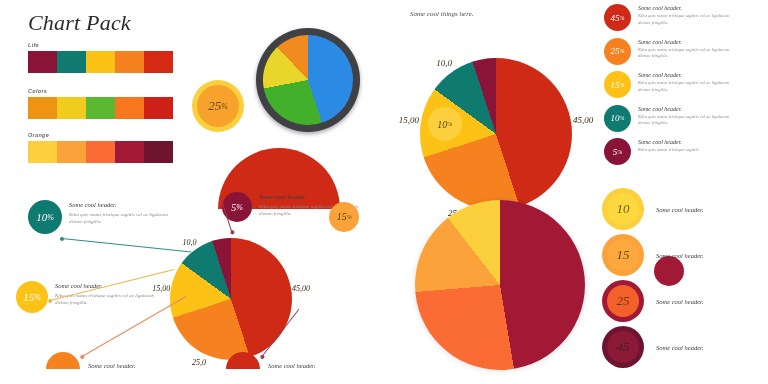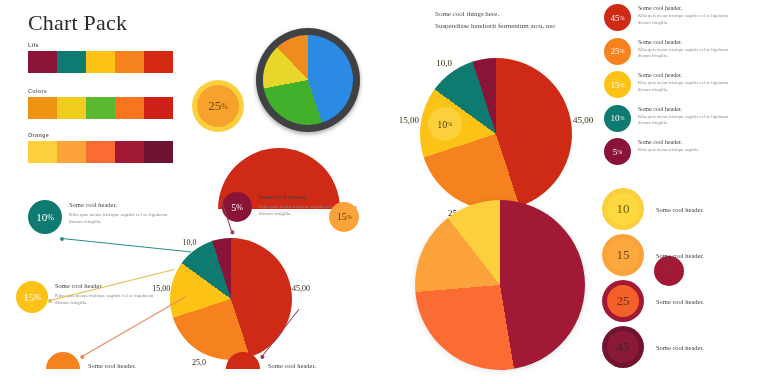--- a/index.html
+++ b/index.html
@@ -4,21 +4,21 @@
 <style>
   * { box-sizing: border-box; margin: 0; padding: 0; }
   html, body {
     width: 768px; height: 384px;
     background: #ffffff;
     font-family: "Liberation Serif", serif;
     overflow: hidden;
   }
   #page { position: relative; width: 768px; height: 384px; background: #fff; }
 
-  .panel { position: absolute; top: 0; height: 384px; }
+  .panel { position: absolute; top: 0; height: 384px; font-style: italic; }
   #left-panel  { left: 0;   width: 390px; }
   #right-panel { left: 390px; width: 378px; }
 
   
   #title {
     position: absolute; left: 28px; top: 10px;
     font-size: 22px; color: #2b2b2b; letter-spacing: .2px;
     font-family: "Liberation Serif", serif;
   }
 
@@ -114,21 +114,20 @@
   .connector .dot {
     position: absolute; left: -2px; top: -1.5px;
     width: 4px; height: 4px; border-radius: 50%;
   }
 
   
   #rp-intro {
     position: absolute; left: 20px; top: 8px; width: 196px;
     font-size: 7px; color: #4a4a4a; line-height: 1.75;
     font-family: "Liberation Serif", serif;
-    margin-left: 25px;
   }
 
   
   #legend-col { position: absolute; left: 214px; top: 4px; width: 164px; }
   .legend-item { display: flex; gap: 7px; align-items: flex-start; margin-bottom: 6.5px; }
   .legend-badge {
     flex: 0 0 auto; width: 27px; height: 27px; border-radius: 50%;
     display: flex; align-items: center; justify-content: center;
     color: #fff; font-size: 9px;
   }
@@ -276,21 +275,20 @@
       </div>
       <div class="connector" style="left: 232px; top: 232px; width: 36px; background: rgb(156, 59, 82); transform: rotate(-108deg);">
         <span class="dot" style="background:#9c3b52"></span>
       </div>
     </div>
 
   <div class="panel" id="right-panel">
 
     <div id="rp-intro">
       <div>Some cool things here.</div>
-      <div>Suspendisse hendrerit fermentum arcu, nec</div>
     </div>
 
     <div class="pie" id="pie-right" style="background: conic-gradient(rgb(207, 42, 22) 0deg, rgb(207, 42, 22) 162deg, rgb(245, 130, 31) 162deg, rgb(245, 130, 31) 252deg, rgb(252, 194, 21) 252deg, rgb(252, 194, 21) 306deg, rgb(14, 122, 112) 306deg, rgb(14, 122, 112) 342deg, rgb(138, 20, 56) 342deg, rgb(138, 20, 56) 360deg);">
         <div class="lbl" style="font-size: 9px; left: 107.286%; top: 40.9268%; transform: translate(-50%, -50%);">45,00</div>
         <div class="lbl" style="font-size: 9px; left: 23.6686%; top: 101.678%; transform: translate(-50%, -50%);">25,0</div>
         <div class="lbl" style="font-size: 9px; left: -7.28592%; top: 40.9268%; transform: translate(-50%, -50%);">15,00</div>
         <div class="lbl" style="font-size: 9px; left: 15.9085%; top: 3.07701%; transform: translate(-50%, -50%);">10,0</div>
       </div>
 
     <div class="pie" id="pie-bubble" style="background: conic-gradient(rgb(162, 25, 54) 0deg, rgb(162, 25, 54) 170.53deg, rgb(251, 108, 52) 170.53deg, rgb(251, 108, 52) 265.26deg, rgb(251, 162, 58) 265.26deg, rgb(251, 162, 58) 322.11deg, rgb(251, 208, 60) 322.11deg, rgb(251, 208, 60) 360deg); box-shadow: rgba(0, 0, 0, 0.12) 0px 1px 6px;">

